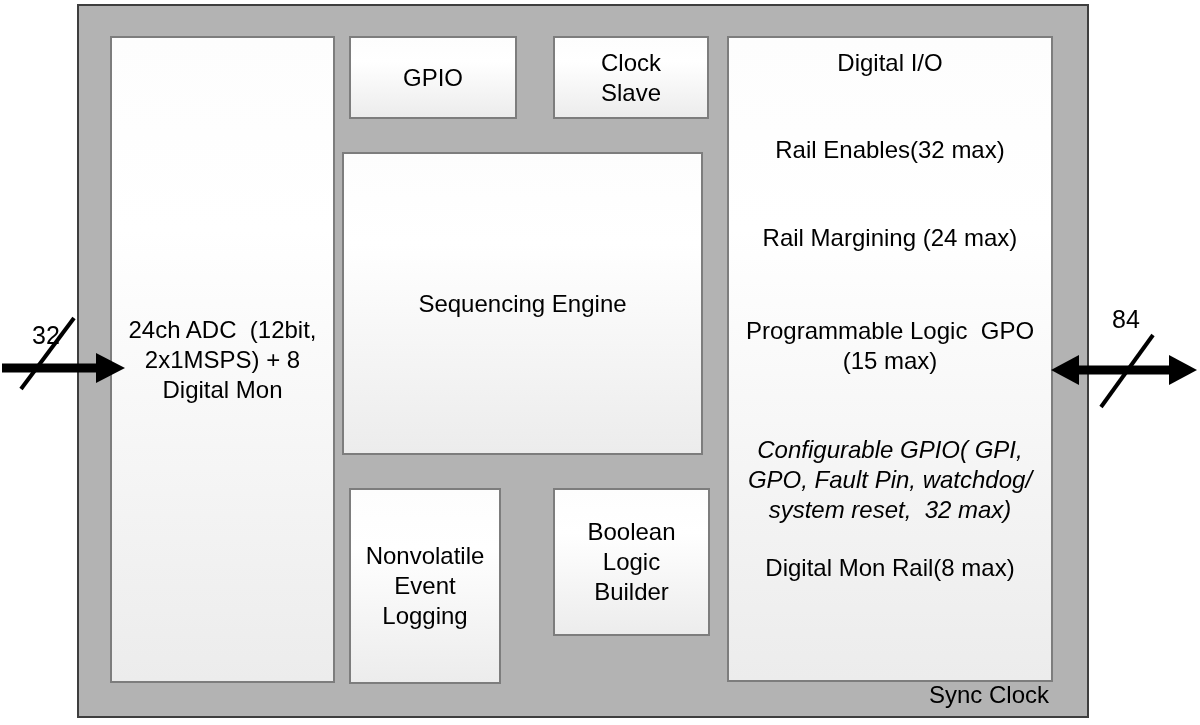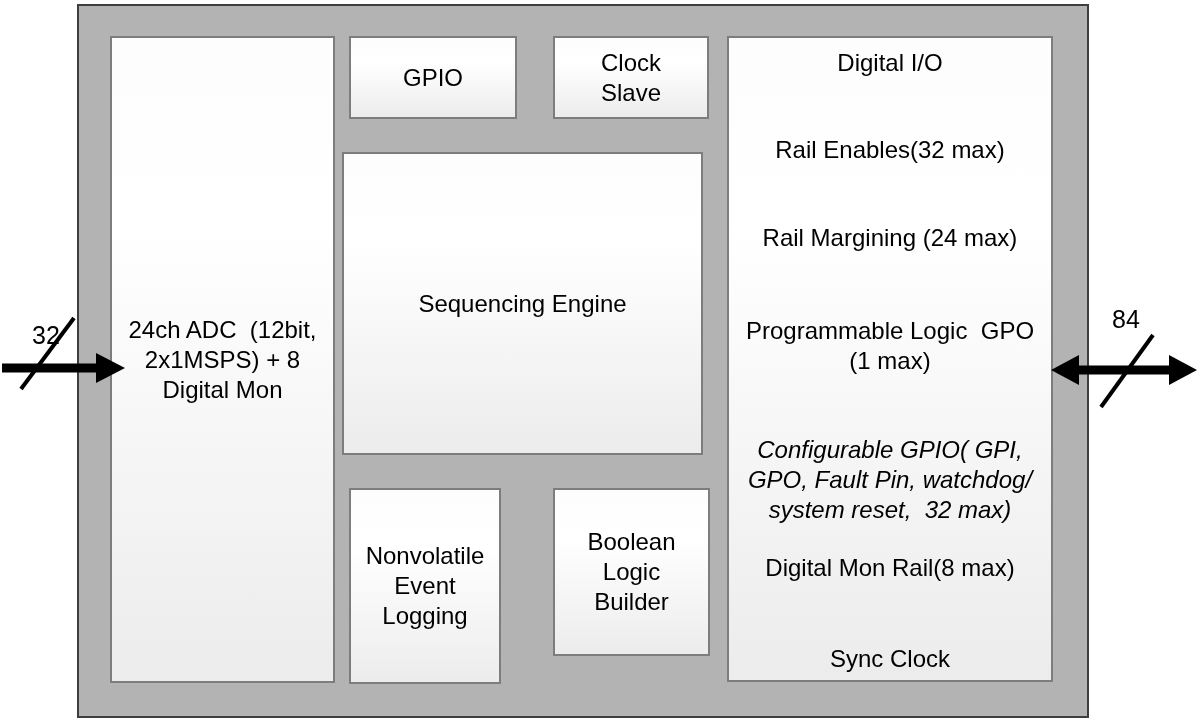--- a/index.html
+++ b/index.html
@@ -38,34 +38,34 @@
   .block-label{
     font-size:24px;line-height:30px;
     white-space:pre-wrap;
     text-align:center;
   }
   .b-adc   {left:110px;top:36px;width:225px;height:647px;}
   .b-jtag  {left:349px;top:36px;width:168px;height:83px;}
   .b-pmbus {left:553px;top:36px;width:156px;height:83px;}
   .b-seq   {left:342px;top:152px;width:361px;height:303px;}
   .b-nvlog {left:349px;top:488px;width:152px;height:196px;}
-  .b-bool  {left:553px;top:488px;width:157px;height:168px;}
+  .b-bool  {left:553px;top:488px;width:157px;height:148px;}
   .b-dio   {left:727px;top:36px;width:326px;height:646px;display:block;}
   .dio-line{
     position:absolute;left:2px;right:2px;
     font-size:24px;line-height:30px;
     text-align:center;white-space:pre-wrap;
   }
   .dio-title{top:10px;}
   .dio-i0{top:97px;}
   .dio-i1{top:185px;}
   .dio-i2{top:278px;}
   .dio-i3{top:397px;font-style:italic;}
   .dio-i4{top:515px;}
-  .dio-i5{top:606px;}
+  .dio-i5{top:642px;text-align:right;}
   .bus-svg{position:absolute;overflow:visible;}
   .bus-svg line{stroke:var(--arrow);}
   .bus-svg polygon{fill:var(--arrow);}
   .bus-label{
     position:absolute;width:44px;
     font-size:25px;line-height:26px;
     text-align:center;
   }
   .lbl-32{left:24px;top:290px;margin-top:32px;}
   .lbl-84{left:1104px;top:306px;}
@@ -106,21 +106,21 @@
     <div class="block-label">Boolean
 Logic
 Builder</div>
   </div>
 
   <div class="block b-dio">
     <div class="dio-line dio-title">Digital I/O</div>
     <div class="dio-line dio-i0">Rail Enables(32 max)</div>
     <div class="dio-line dio-i1">Rail Margining (24 max)</div>
     <div class="dio-line dio-i2">Programmable Logic  GPO
-(1 max)</div>
+(15 max)</div>
     <div class="dio-line dio-i3">Configurable GPIO( GPI,
 GPO, Fault Pin, watchdog/
 system reset,  32 max)</div>
     <div class="dio-line dio-i4">Digital Mon Rail(8 max)</div>
     <div class="dio-line dio-i5">Sync Clock</div>
   </div>
 
   <svg class="bus-svg" style="left:0;top:290px;" width="135" height="115" viewBox="0 0 135 115">
     <line x1="2" y1="78" x2="100" y2="78" stroke-width="9"></line>
     <polygon points="96,63 96,93 125,78"></polygon>

